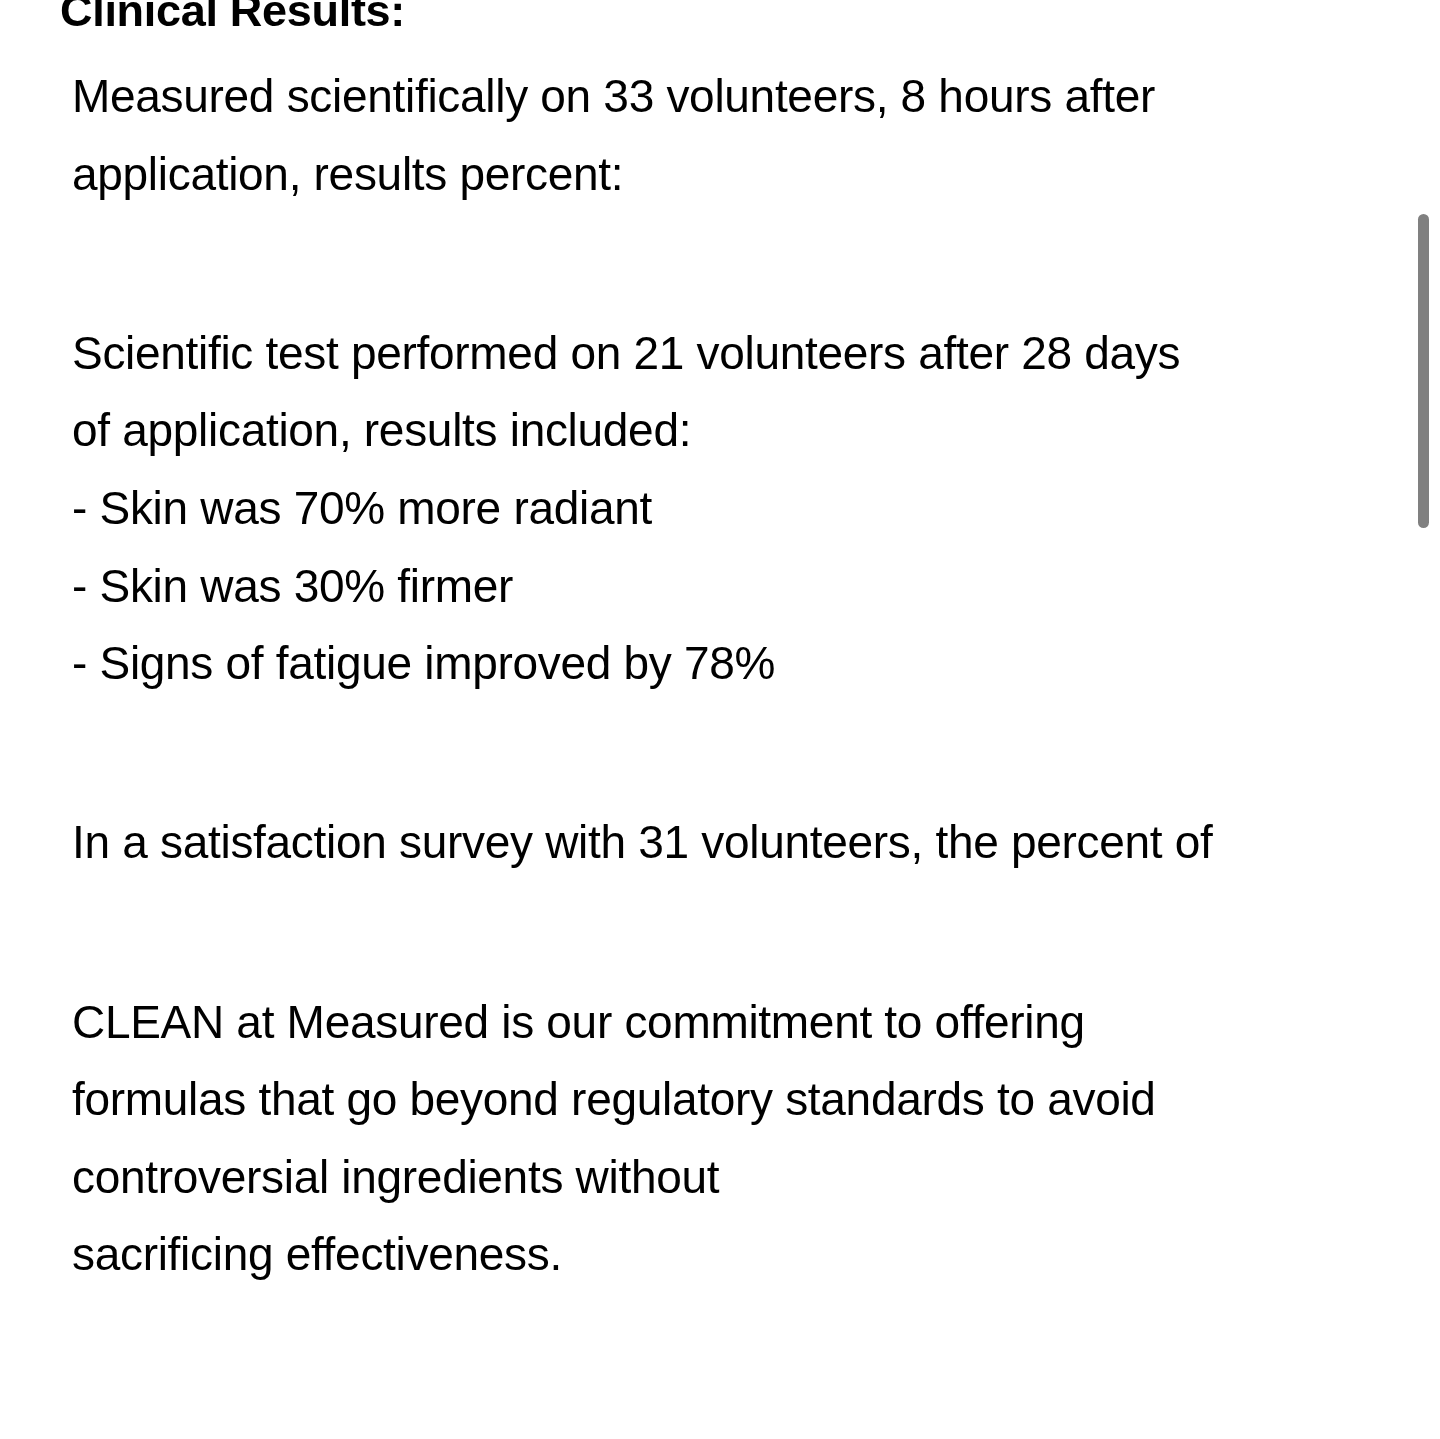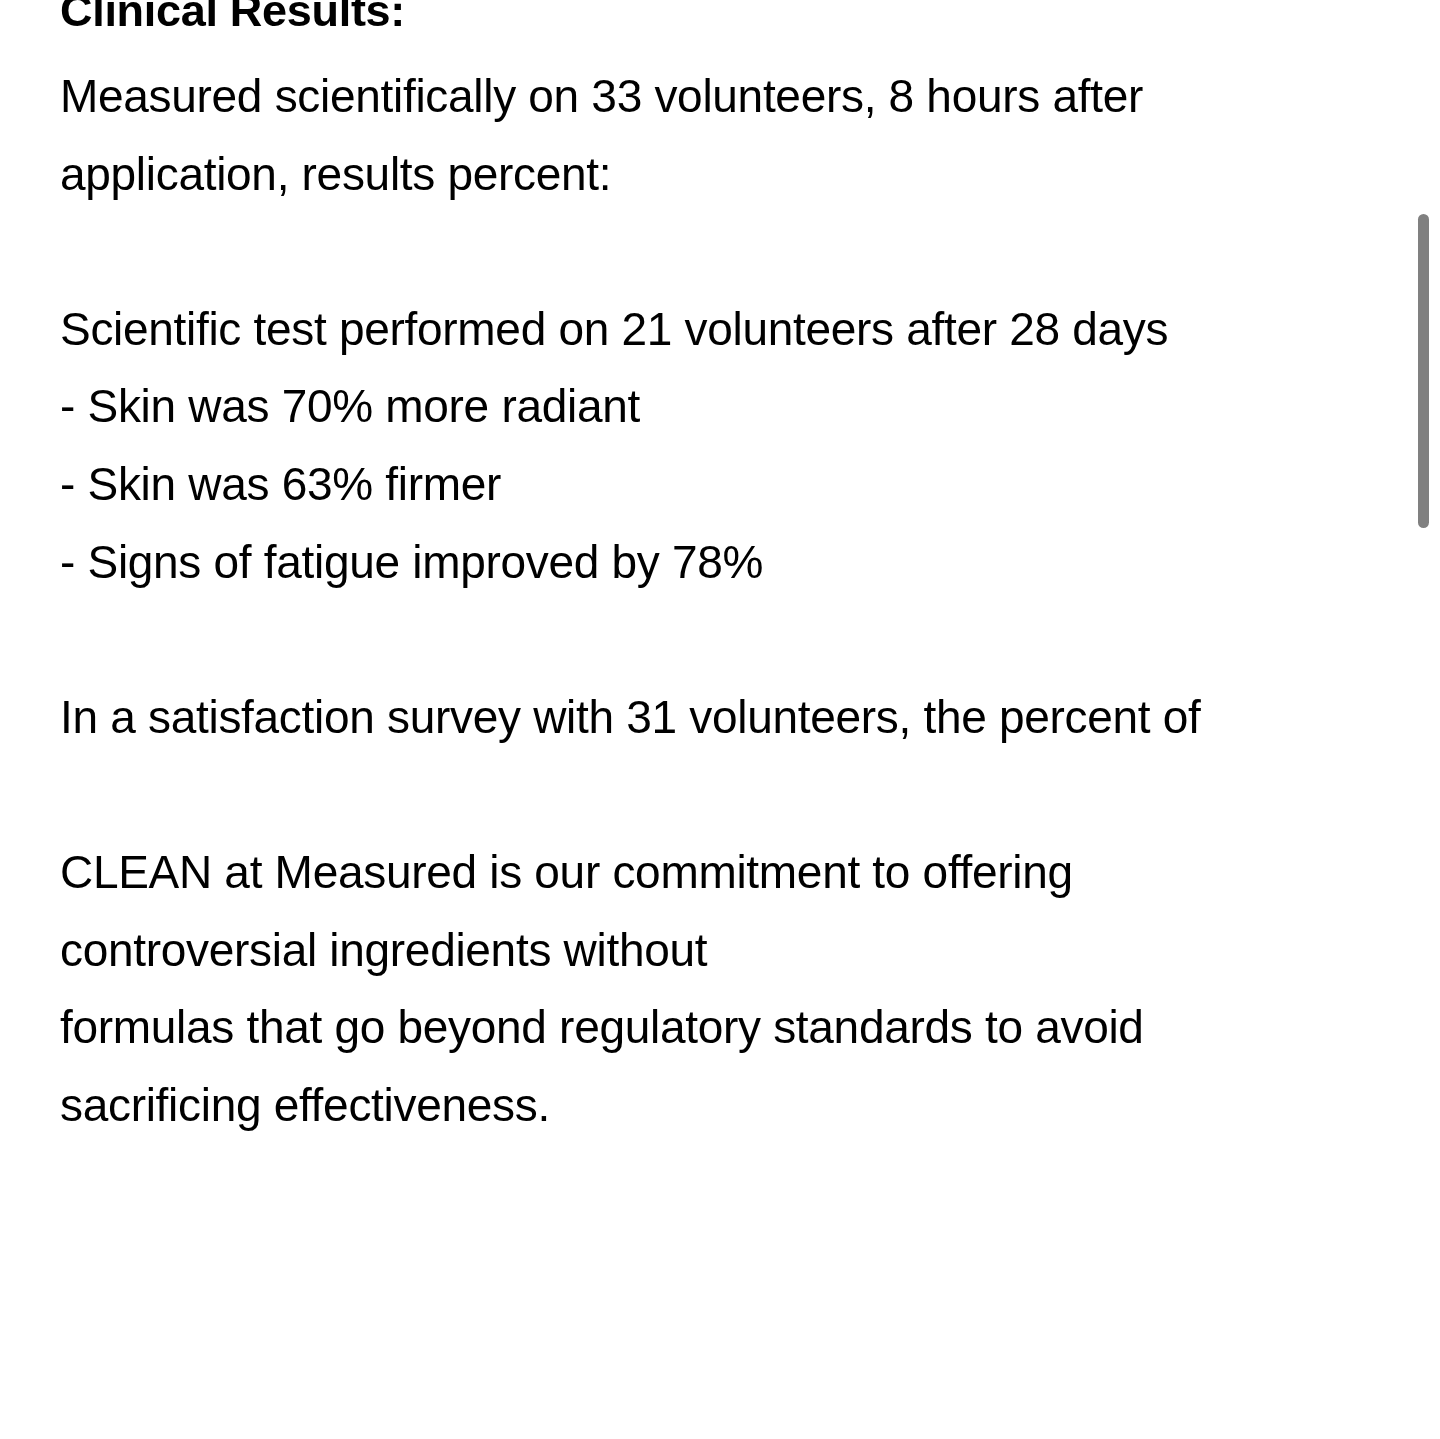--- a/index.html
+++ b/index.html
@@ -24,21 +24,21 @@
       line-height: 77.6px;
       letter-spacing: -0.3px;
     }
     .heading {
       font-weight: bold;
       font-size: 45px;
       line-height: 66px;
       margin-bottom: 14px;
     }
     .para {
-      margin: 0;
+      margin: 12px;
     }
     .line {
       display: block;
       white-space: nowrap;
       height: 77.6px;
     }
     .gap {
       display: block;
       height: 77.6px;
     }
@@ -59,32 +59,33 @@
   <div class="heading">Clinical Results:</div>
 
   <div class="para">
     <span class="line">Measured scientifically on 33 volunteers, 8 hours after</span>
     <span class="line">application, results percent:</span>
   </div>
   <span class="gap"></span>
 
   <div class="para">
     <span class="line">Scientific test performed on 21 volunteers after 28 days</span>
+    <span class="line">of application, results included:</span>
     <span class="line">- Skin was 70% more radiant</span>
-    <span class="line">- Skin was 63% firmer</span>
+    <span class="line">- Skin was 30% firmer</span>
     <span class="line">- Signs of fatigue improved by 78%</span>
   </div>
   <span class="gap"></span>
 
   <div class="para">
     <span class="line">In a satisfaction survey with 31 volunteers, the percent of</span>
   </div>
   <span class="gap"></span>
 
   <div class="para">
     <span class="line">CLEAN at Measured is our commitment to offering</span>
+    <span class="line">formulas that go beyond regulatory standards to avoid</span>
     <span class="line">controversial ingredients without</span>
-    <span class="line">formulas that go beyond regulatory standards to avoid</span>
     <span class="line">sacrificing effectiveness.</span>
   </div>
 </div>
 
 <div class="scrollbar"></div>
 
 </body></html>

